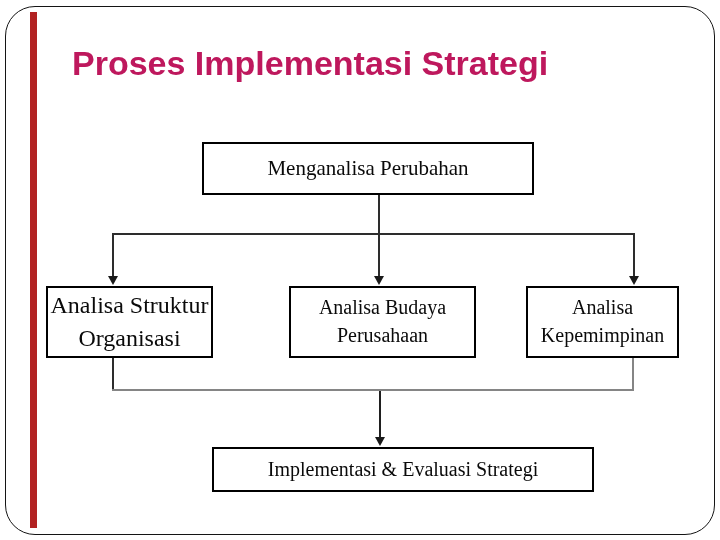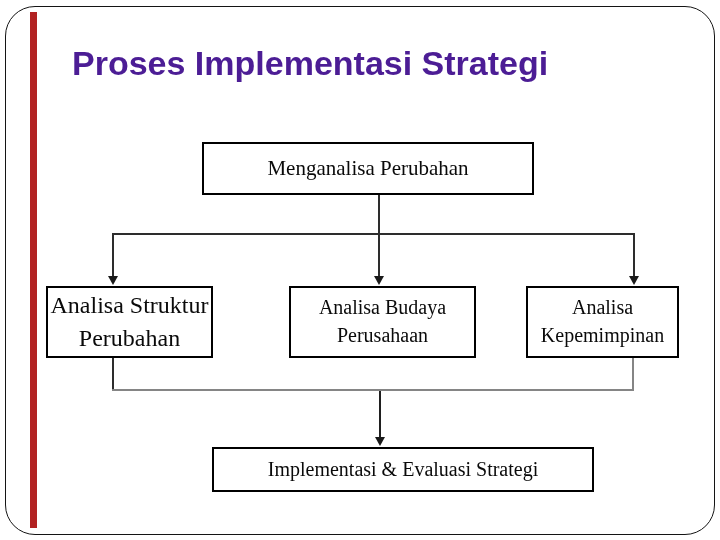--- a/index.html
+++ b/index.html
@@ -77,29 +77,29 @@
 </style>
 </head>
 <body>
 
 <div id="stage">
 
   <div class="slide-border"></div>
 
   <div class="accent-bar" id="accent-bar" style="background: rgb(178, 34, 34);"></div>
 
-  <div class="slide-title" id="slide-title" style="color: #4c1d95;">Proses Implementasi Strategi</div>
+  <div class="slide-title" id="slide-title" style="color: #be185d;">Proses Implementasi Strategi</div>
 
   <div class="fc-box" id="box-top">
     <span class="l1">Menganalisa Perubahan</span>
   </div>
 
   <div class="fc-box" id="box-mid-1">
     <span class="l1">Analisa Struktur</span>
-    <span class="l2">Perubahan</span>
+    <span class="l2">Organisasi</span>
   </div>
 
   <div class="fc-box" id="box-mid-2">
     <span class="l1">Analisa Budaya</span>
     <span class="l2">Perusahaan</span>
   </div>
 
   <div class="fc-box" id="box-mid-3">
     <span class="l1">Analisa</span>
     <span class="l2">Kepemimpinan</span>

